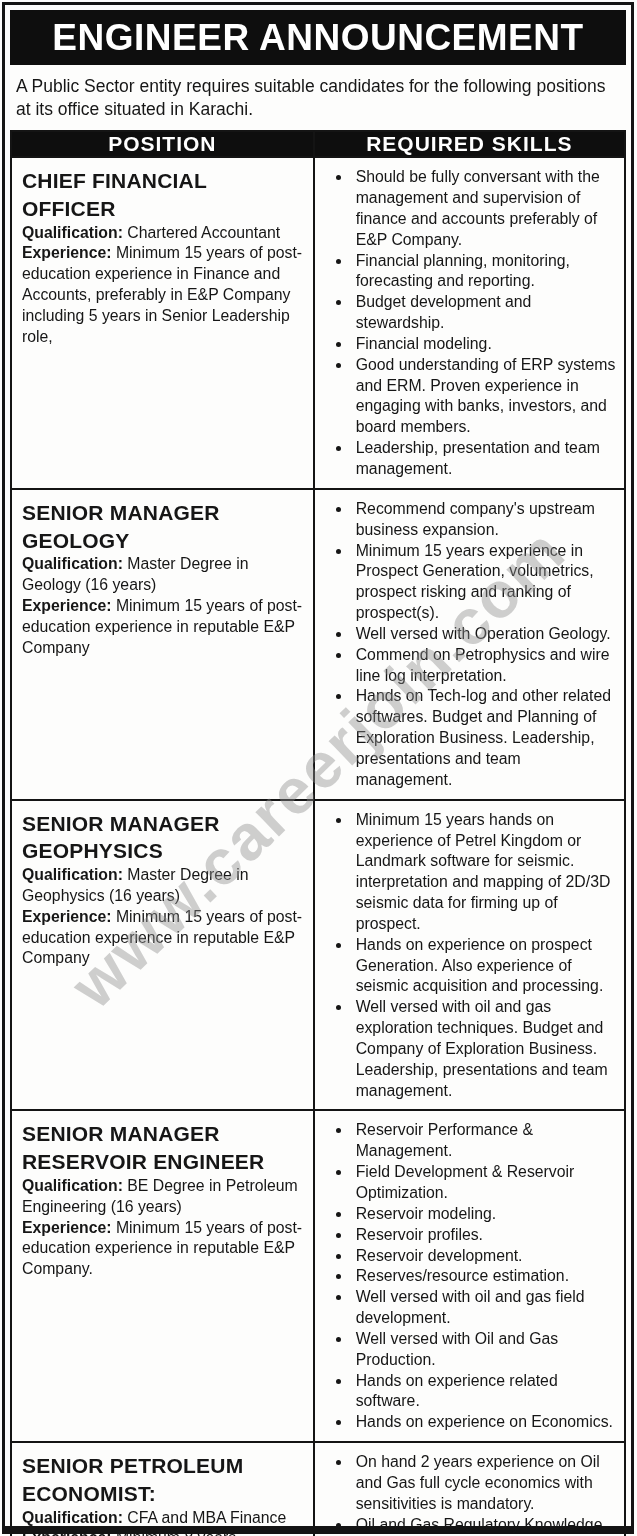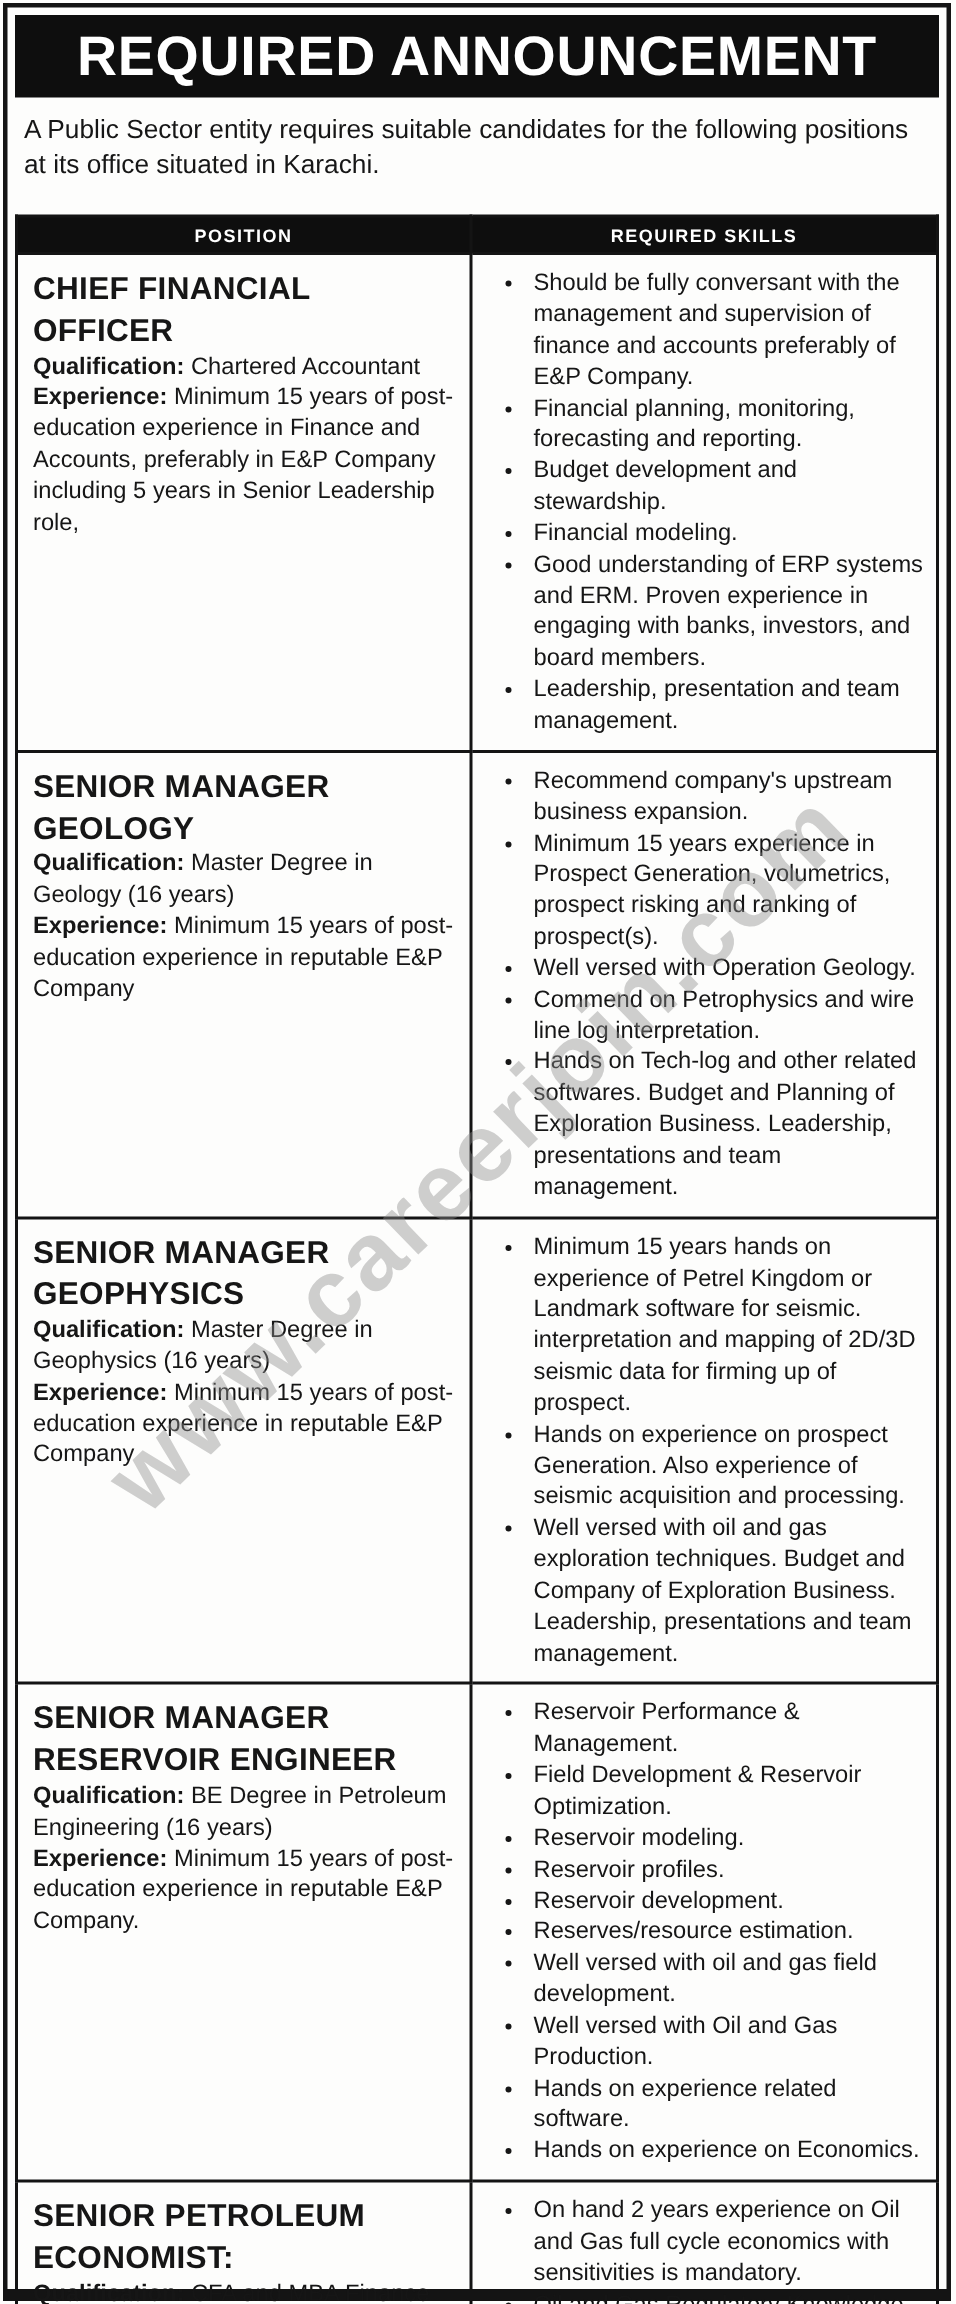--- a/index.html
+++ b/index.html
@@ -30,33 +30,33 @@
     justify-content: center;
     font-weight: bold;
     font-size: 37px;
     letter-spacing: 0.5px;
     margin-bottom: 8px;
   }
   .intro {
     font-size: 17.5px;
     line-height: 1.32;
     padding: 2px 4px 0 6px;
-    margin-bottom: 22px;
+    margin-bottom: 9px;
   }
   table.jobs {
     width: 100%;
     border-collapse: collapse;
     table-layout: fixed;
   }
   table.jobs col.c1 { width: 49.3%; }
   table.jobs col.c2 { width: 50.7%; }
   table.jobs th {
     background: #0e0e0e;
     color: #ffffff;
-    font-size: 12px;
+    font-size: 21px;
     font-weight: bold;
     letter-spacing: 1px;
     height: 25px;
     border: 2px solid #141414;
   }
   table.jobs th + th { border-left: 2px solid #e8e8e8; }
   table.jobs td {
     border: 2px solid #141414;
     vertical-align: top;
     font-size: 15.8px;
@@ -94,21 +94,21 @@
     pointer-events: none;
     z-index: 10;
   }
 </style>
 </head>
 <body>
 
 <div class="ad">
 
   <div class="header-bar">
-    <span>REQUIRED ANNOUNCEMENT</span>
+    <span>ENGINEER ANNOUNCEMENT</span>
   </div>
 
   <p class="intro">A Public Sector entity requires suitable candidates for the following positions at its office situated in Karachi.</p>
 
   <table class="jobs">
     <colgroup>
         <col class="c1">
         <col class="c2">
       </colgroup>
     <thead>

